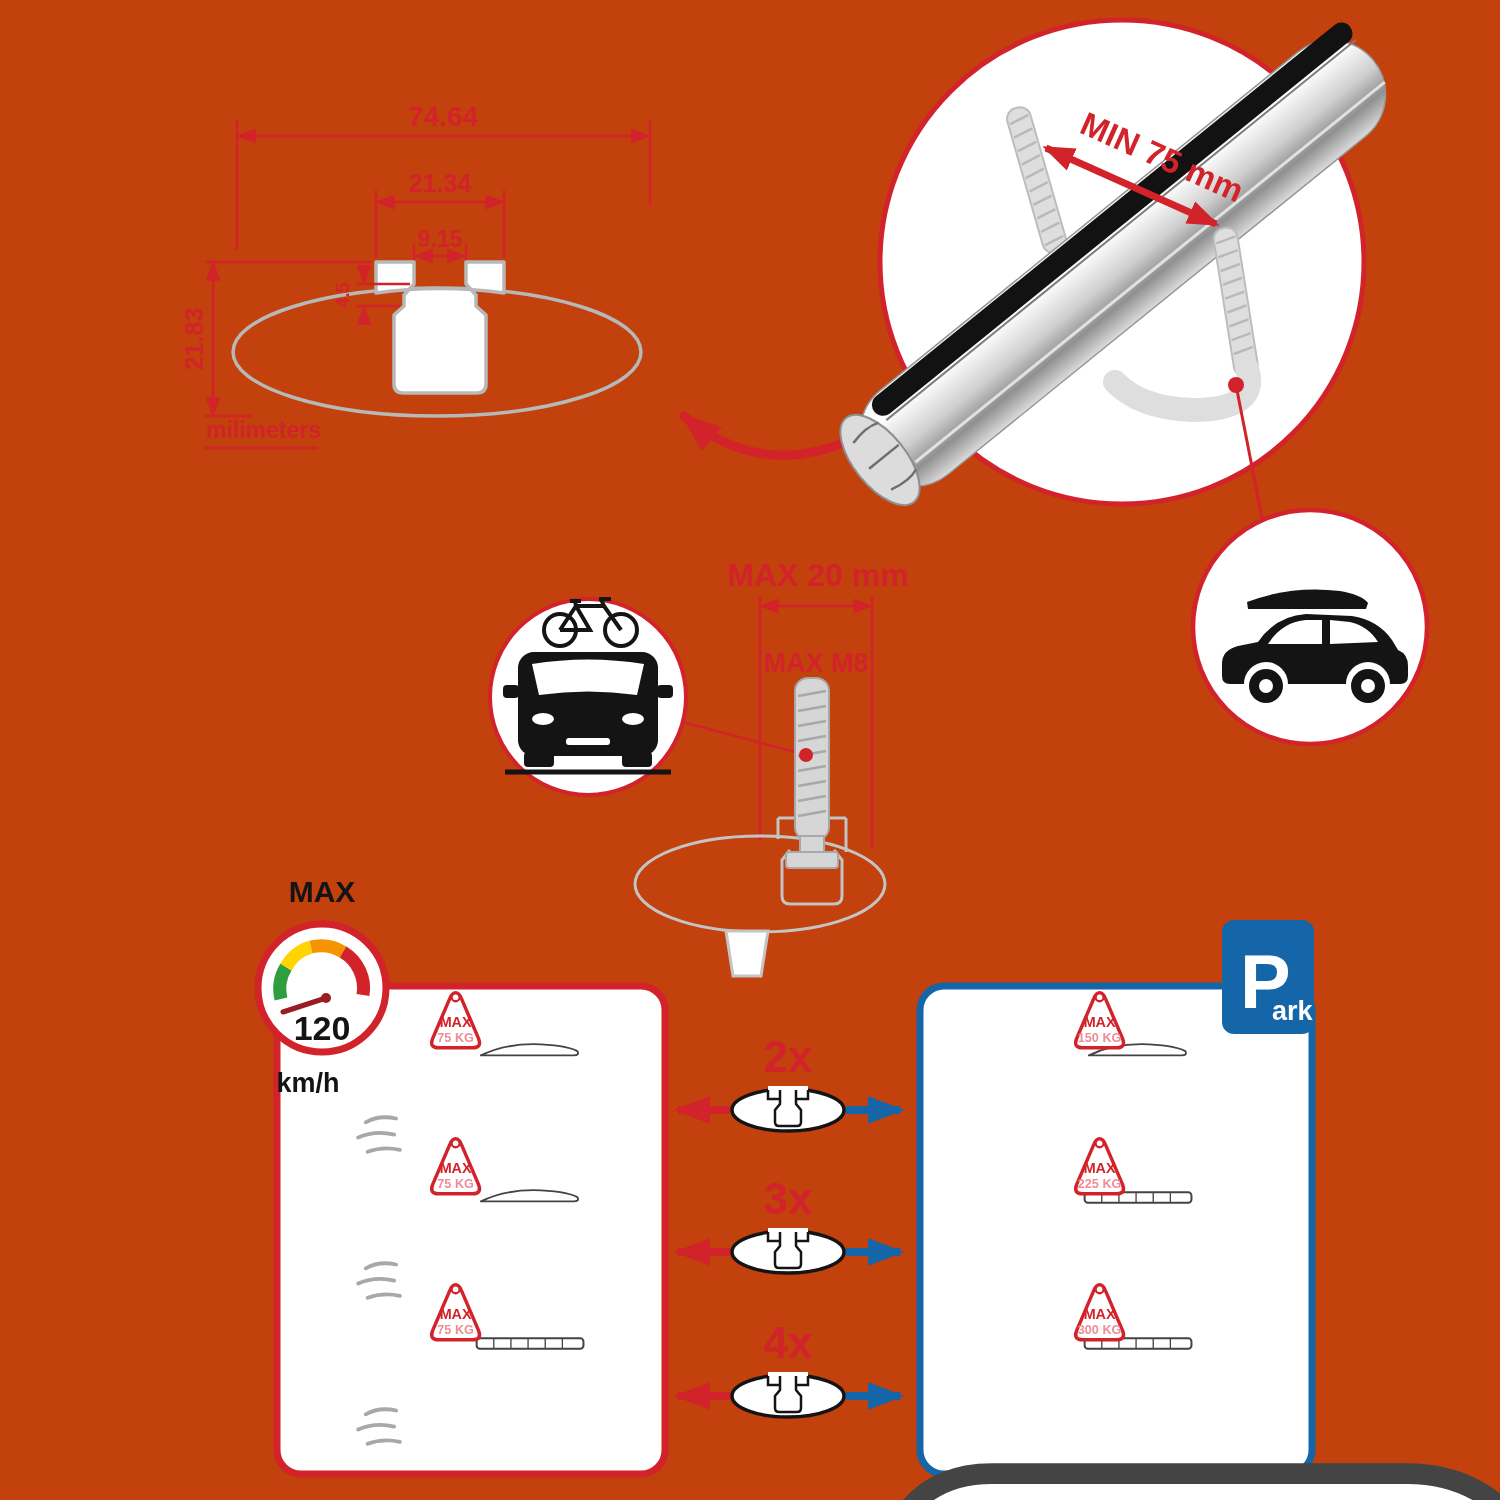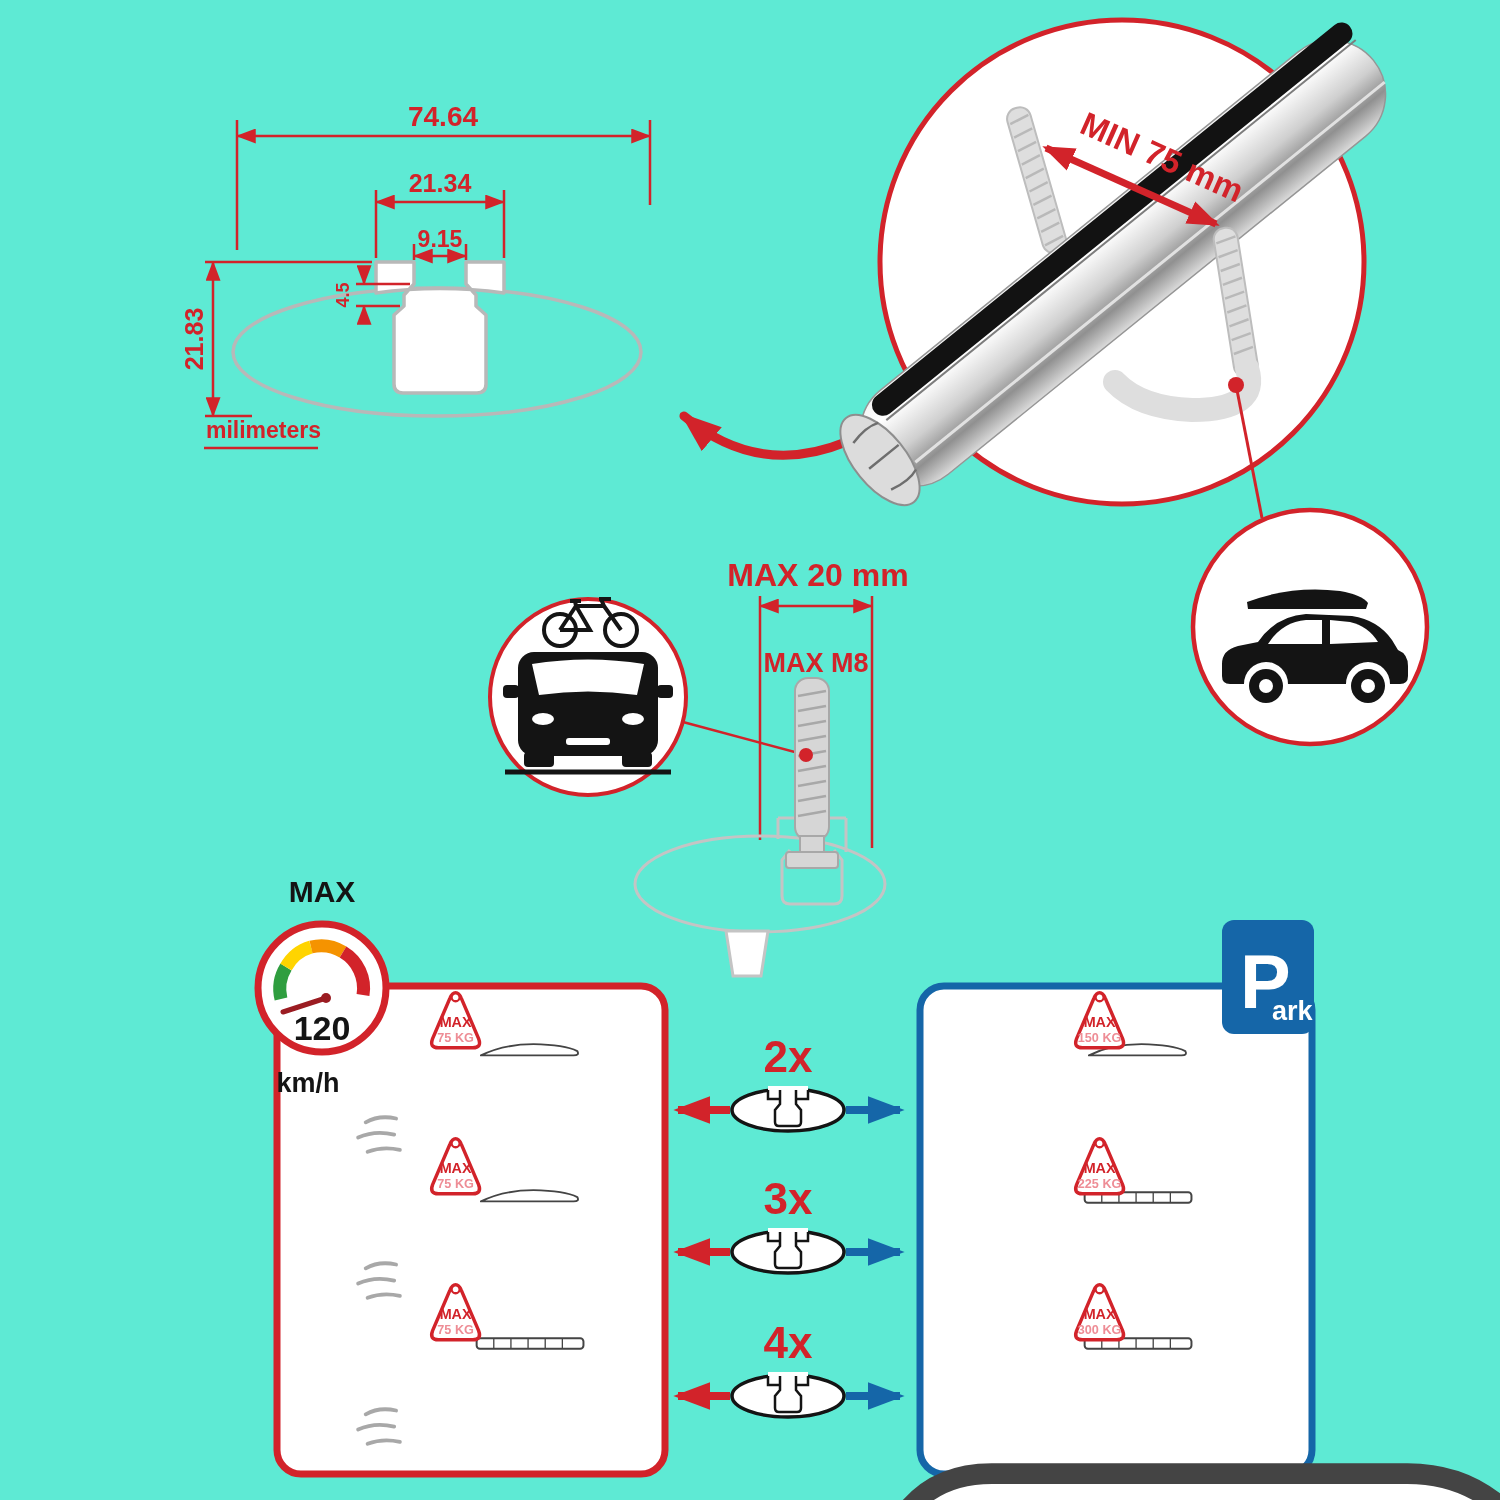--- a/index.html
+++ b/index.html
@@ -1,16 +1,16 @@
 <!DOCTYPE html>
 <html><head>
 <meta charset="utf-8">
 <style>
   html,body{margin:0;padding:0;background:#fff;}
-  .canvas{position:relative;width:1500px;height:1500px;background:#5eead4;overflow:hidden;}
+  .canvas{position:relative;width:1500px;height:1500px;background:#c2410c;overflow:hidden;}
   svg{position:absolute;left:0;top:0;}
   text{font-family:"Liberation Sans", sans-serif;}
   .dim{fill:#d2232a;font-weight:bold;}
   .redlbl{fill:#d2232a;font-weight:bold;}
   .blk{fill:#141414;font-weight:bold;}
   .wht{fill:#ffffff;font-weight:bold;}
   .badge-max{fill:#d2232a;font-weight:bold;}
   .badge-val{fill:#ee8d96;font-weight:bold;}
 </style>
 </head>

